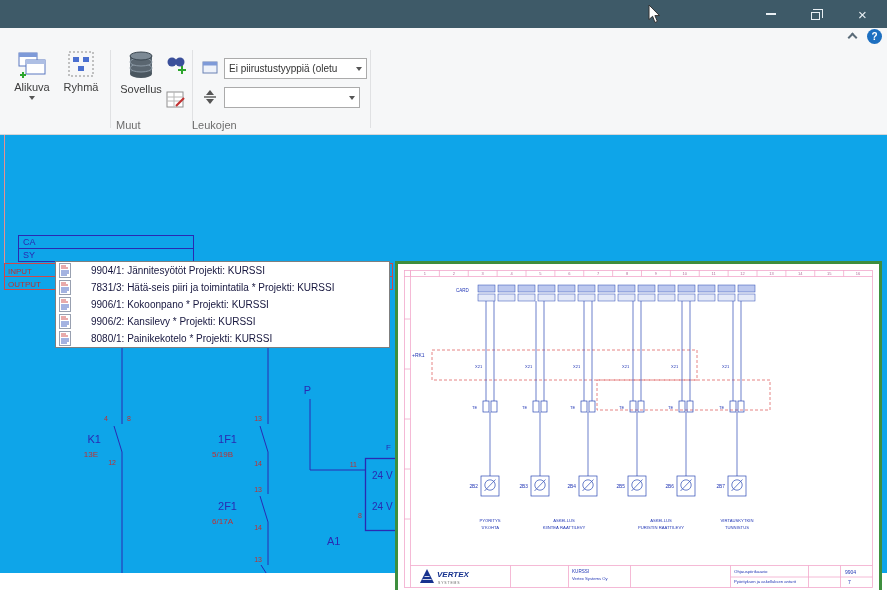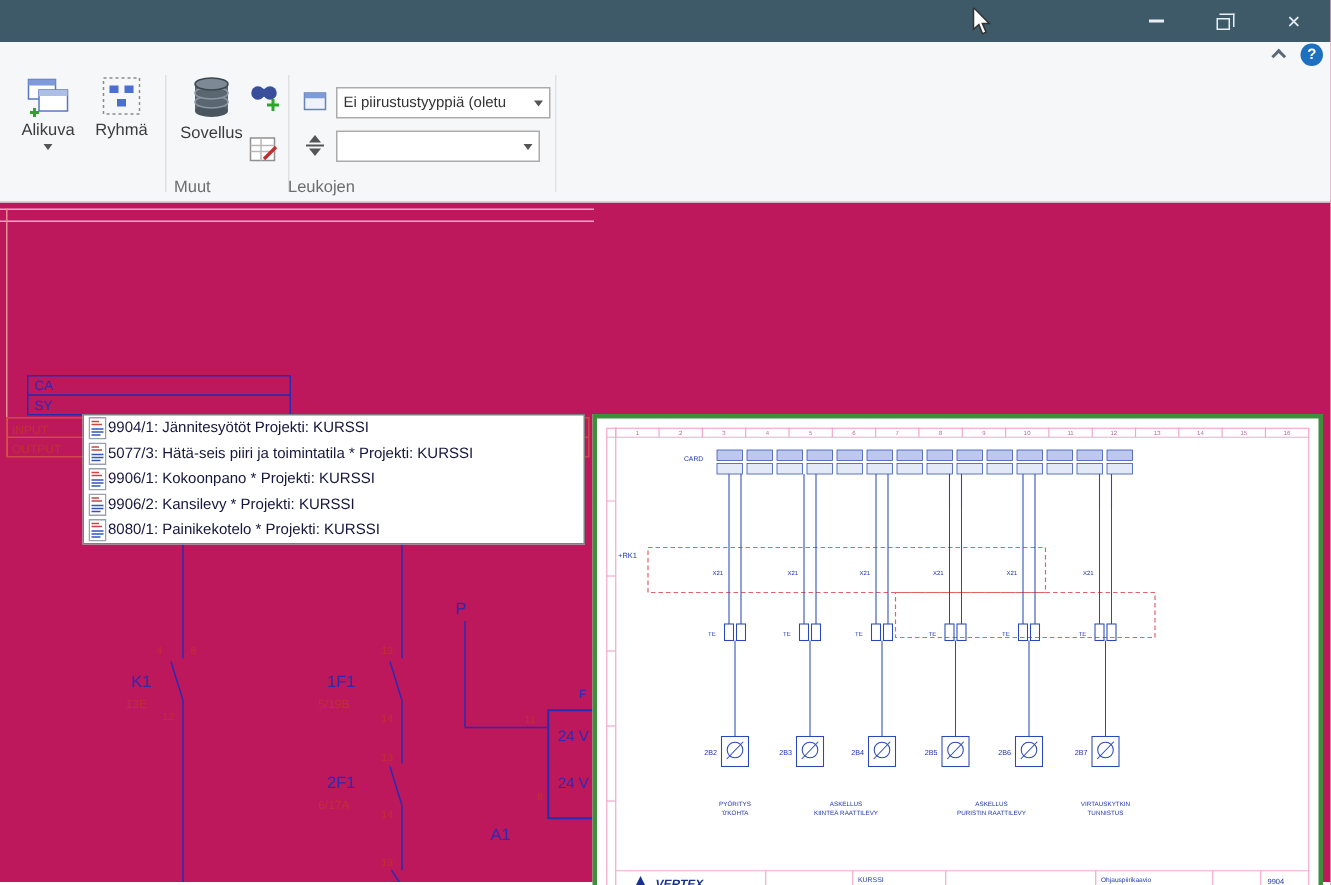--- a/index.html
+++ b/index.html
@@ -30,30 +30,30 @@
   .rbtn .dn{margin-top:3px}
   .vsep{position:absolute;top:4px;height:78px;width:1px;background:#e0e1e3}
   .grp-label{position:absolute;top:73px;font-size:11px;color:#6d6d6d;text-align:left}
   .tool-btn{position:absolute;width:24px;height:24px;display:flex;align-items:center;justify-content:center}
   .cicon{position:absolute;width:20px;height:20px;display:flex;align-items:center;justify-content:center}
   .combo{position:absolute;height:21px;background:#fff;border:1px solid #ababab;display:flex;align-items:center;font-size:10px;color:#333;padding-left:4px;overflow:hidden;white-space:nowrap}
   .combo .dn{margin-left:auto;margin-right:4px;flex:none}
   .combo .cval{overflow:hidden;white-space:nowrap}
 
   
-  .canvas{position:absolute;top:133px;left:0;width:887px;height:455px;background:#be185d}
+  .canvas{position:absolute;top:118px;left:0;width:887px;height:455px;background:#0ea5e9}
   .main-svg{position:absolute;left:0;top:0}
   svg text{font-family:"Liberation Sans",sans-serif}
   .t-blue{fill:#2a2ab2}.t-red{fill:#c03030}
   .s7{font-size:7px}.s8{font-size:8px}.s9{font-size:9px}.s10{font-size:10px}.s11{font-size:11px}
   .wire{stroke:#2a2ab2;stroke-width:1;fill:none}
 
   
   .doclist{position:absolute;left:55px;top:143px;width:335px;background:#fff;border:1px solid #7f7f7f;z-index:6}
-  .docrow{height:17px;display:flex;align-items:center;gap:1px;padding-left:3px;font-size:10px;color:#16163e;white-space:nowrap;overflow:hidden}
+  .docrow{height:17px;display:flex;align-items:center;gap:20px;padding-left:3px;font-size:10px;color:#16163e;white-space:nowrap;overflow:hidden}
   .docrow.selected{background:#e4e4e4;outline:1px solid #909090;outline-offset:-1px}
   .docicon{flex:none}
 
   
   .preview{position:absolute;left:395px;top:143px;width:487px;height:332px;background:#fff;border:3px solid #3e8e3e;z-index:4}
   .pw{stroke:#2b49b4;stroke-width:0.7;fill:none}
   .p-blue{fill:#2035b5}
   .cap{font-size:4.2px}
   .pink-ln{stroke:#f2a8cc;stroke-width:0.8;fill:none}
   .dashred{stroke:#e06464;stroke-width:0.8;fill:none;stroke-dasharray:3,2}
@@ -262,21 +262,21 @@
             <path d="M2,8 h8 M2,10 h8 M2,12 h6" stroke="#3355bb" stroke-width="0.9" fill="none"></path>
           </svg>
         <span>9904/1: Jännitesyötöt Projekti: KURSSI</span>
       </div>
       <div class="docrow">
         <svg class="docicon" width="12" height="15" viewBox="0 0 12 15">
             <rect x="0.5" y="0.5" width="11" height="14" fill="#fff" stroke="#98a0b0"></rect>
             <path d="M2,3 h5 M2,5 h7" stroke="#cc4444" stroke-width="0.9" fill="none"></path>
             <path d="M2,8 h8 M2,10 h8 M2,12 h6" stroke="#3355bb" stroke-width="0.9" fill="none"></path>
           </svg>
-        <span>5077/3: Hätä-seis piiri ja toimintatila * Projekti: KURSSI</span>
+        <span>7831/3: Hätä-seis piiri ja toimintatila * Projekti: KURSSI</span>
       </div>
       <div class="docrow">
         <svg class="docicon" width="12" height="15" viewBox="0 0 12 15">
             <rect x="0.5" y="0.5" width="11" height="14" fill="#fff" stroke="#98a0b0"></rect>
             <path d="M2,3 h5 M2,5 h7" stroke="#cc4444" stroke-width="0.9" fill="none"></path>
             <path d="M2,8 h8 M2,10 h8 M2,12 h6" stroke="#3355bb" stroke-width="0.9" fill="none"></path>
           </svg>
         <span>9906/1: Kokoonpano * Projekti: KURSSI</span>
       </div>
       <div class="docrow">

